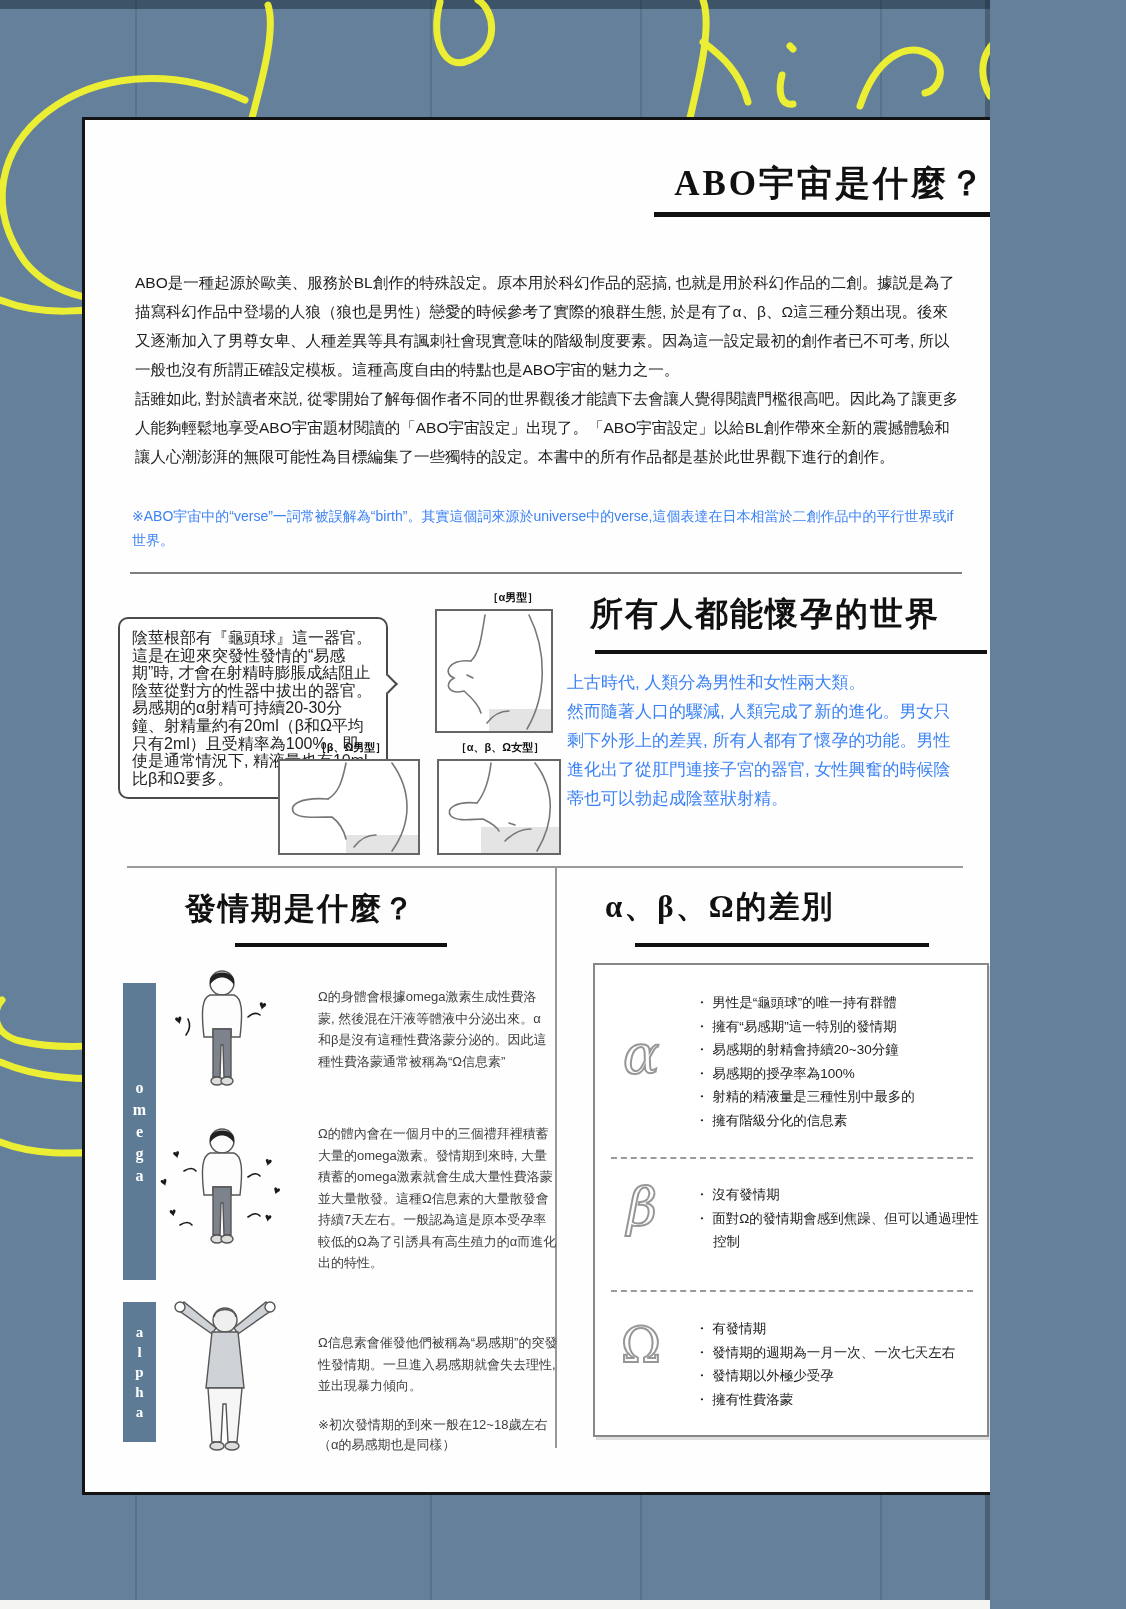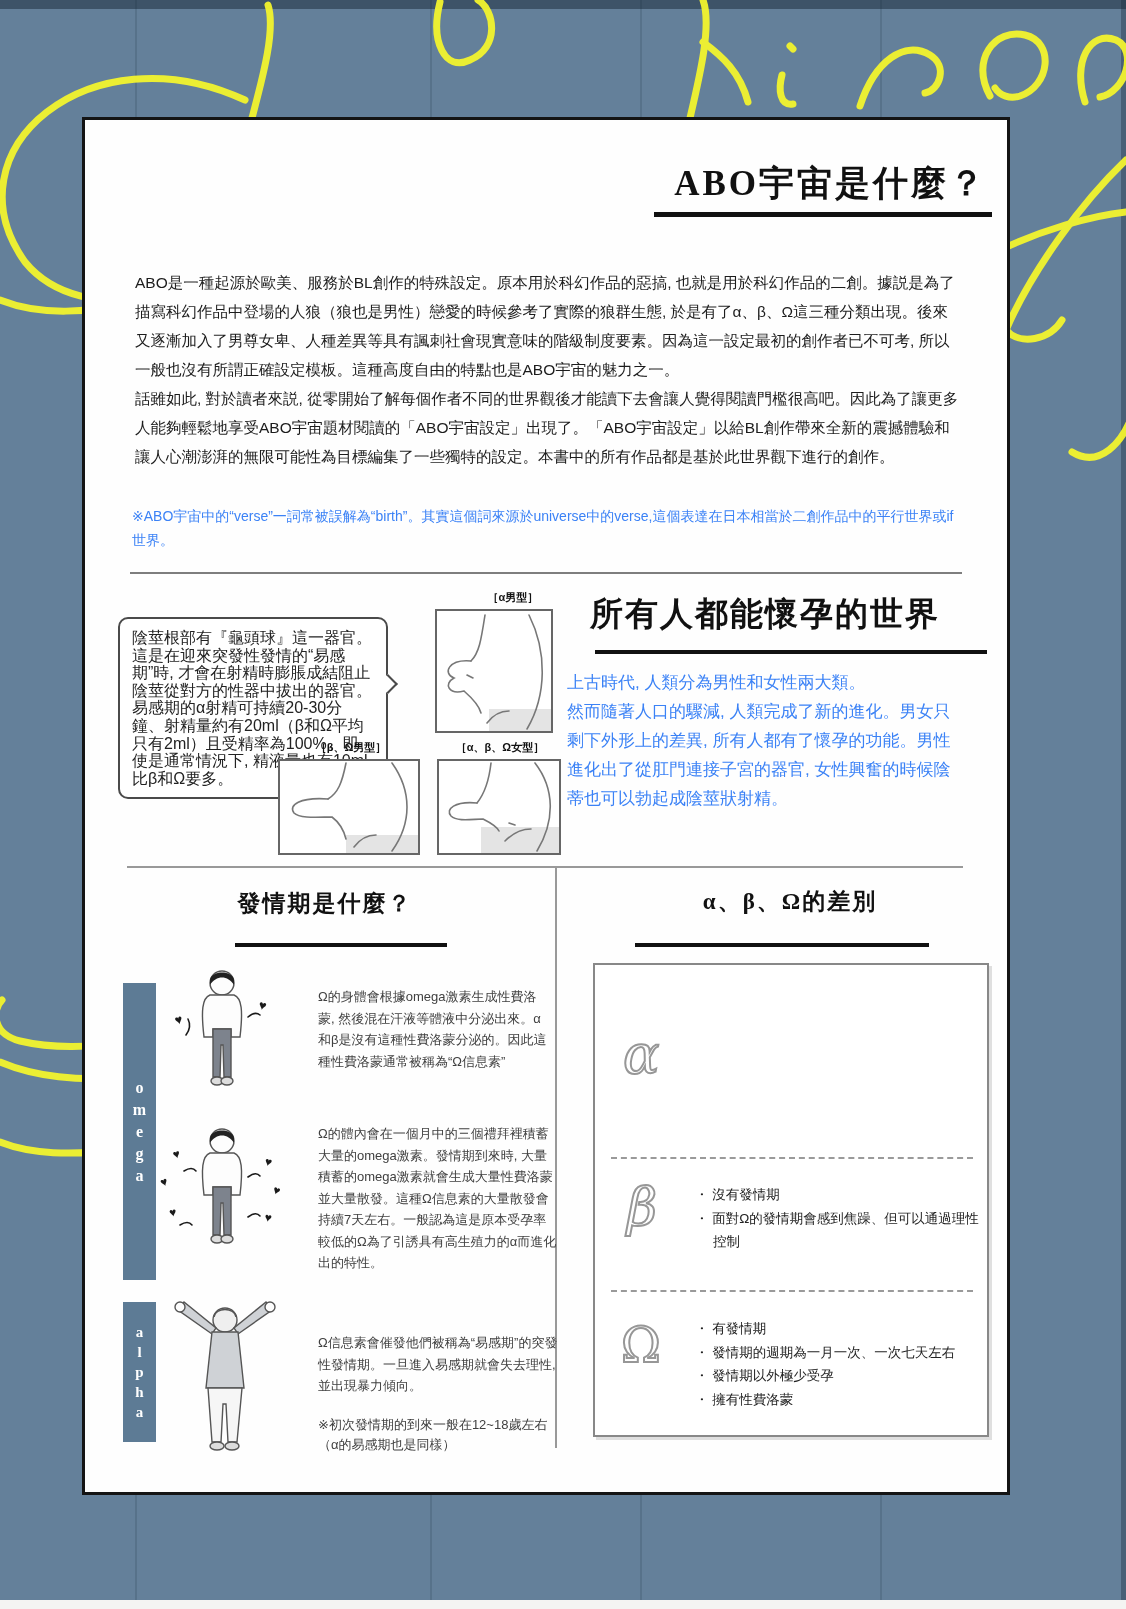--- a/index.html
+++ b/index.html
@@ -1,16 +1,16 @@
 <!DOCTYPE html>
 <html><head>
 <meta charset="utf-8">
 <style>
   html,body{margin:0;padding:0;background:#64809a;}
-  .canvas{position:relative;width:1126px;height:1609px;background:#64809a;overflow:hidden;
+  .canvas{position:relative;width:990px;height:1609px;background:#64809a;overflow:hidden;
           font-family:"Liberation Sans","DejaVu Sans",sans-serif;}
   .seam{position:absolute;top:0;bottom:0;width:2px;background:rgba(30,50,65,0.18);}
   .edge-top{position:absolute;left:0;top:0;width:100%;height:9px;background:rgba(22,38,54,0.5);}
   .edge-right{position:absolute;right:0;top:0;width:5px;height:100%;background:rgba(22,38,54,0.35);}
   .edge-bottom{position:absolute;left:0;bottom:0;width:100%;height:9px;background:#f4f4f2;}
   .decor{position:absolute;left:0;top:0;z-index:1;pointer-events:none;}
   .page{position:absolute;left:82px;top:117px;width:922px;height:1372px;background:#fefefe;
         border:3px solid #141414;z-index:2;}
   .page *{box-sizing:border-box;}
   .abs{position:absolute;}
@@ -25,21 +25,21 @@
           padding:10px 12px;font-size:16px;line-height:17.6px;color:#222;background:#fff;}
   .bubble-tail{position:absolute;right:-9px;top:58px;width:14px;height:14px;background:#fff;
           border-top:2px solid #4a4a4a;border-right:2px solid #4a4a4a;transform:rotate(45deg);}
   .diag-label{font-weight:bold;font-size:11px;color:#111;text-align:center;}
   .diag-box{border:2px solid #666;background:#fff;}
   .preg-title{left:505px;top:472px;font-size:33px;letter-spacing:2px;}
   .preg-body{left:482px;top:548px;width:398px;font-size:17px;line-height:29px;color:#3b82f6;}
   .preg-body p{margin:0;}
   .hr2{left:42px;top:746px;width:836px;height:2px;background:#999;}
   .vline{left:470px;top:748px;width:2px;height:580px;background:#999;}
-  .sec-title{text-align:center;font-size:23px;letter-spacing:2px;}
+  .sec-title{font-size:31px;letter-spacing:2px;}
   .side-bar{background:#5d7b95;display:flex;flex-direction:column;align-items:center;justify-content:center;}
   .side-bar span{color:#fff;font-family:"Liberation Serif","DejaVu Serif",serif;font-weight:bold;
           font-size:16px;line-height:22px;}
   .heat-text{font-size:13px;line-height:21.5px;color:#404040;}
   .diff-box{left:508px;top:843px;width:396px;height:474px;border:2px solid #888;background:#fff;
           box-shadow:3px 3px 0 rgba(0,0,0,0.12);}
   .greek{position:absolute;font-family:"DejaVu Serif","Liberation Serif",serif;font-style:italic;
           color:#fff;-webkit-text-stroke:2px #979797;}
   @supports not (-webkit-text-stroke: 1px #000){.greek{color:#979797;}}
   .blist{position:absolute;font-size:13.5px;line-height:23.5px;color:#222;}
@@ -241,20 +241,28 @@
     <div class="abs heat-text" style="left:233px;top:1295px;width:245px;line-height:20px">
       <div>※初次發情期的到來一般在12~18歲左右</div>
       <div>（α的易感期也是同樣）</div>
     </div>
 
     <div class="abs serif sec-title" style="left:520px;top:766px;width:370px">α、β、Ω的差別</div>
     <div class="abs rule" style="left:550px;top:823px;width:294px;height:4px"></div>
 
     <div class="abs diff-box">
       <div class="greek" style="left:28px;top:58px;font-size:54px">α</div>
+      <div class="blist" style="left:100px;top:26px;width:282px">
+        <div>・ 男性是“龜頭球”的唯一持有群體</div>
+        <div>・ 擁有“易感期”這一特別的發情期</div>
+        <div>・ 易感期的射精會持續20~30分鐘</div>
+        <div>・ 易感期的授孕率為100%</div>
+        <div>・ 射精的精液量是三種性別中最多的</div>
+        <div>・ 擁有階級分化的信息素</div>
+      </div>
 
       <div class="dash" style="left:16px;top:192px;width:362px"></div>
 
       <div class="greek" style="left:32px;top:212px;font-size:52px">β</div>
       <div class="blist" style="left:100px;top:218px;width:286px">
         <div>・ 沒有發情期</div>
         <div>・ 面對Ω的發情期會感到焦躁、但可以通過理性控制</div>
       </div>
 
       <div class="dash" style="left:16px;top:325px;width:362px"></div>

